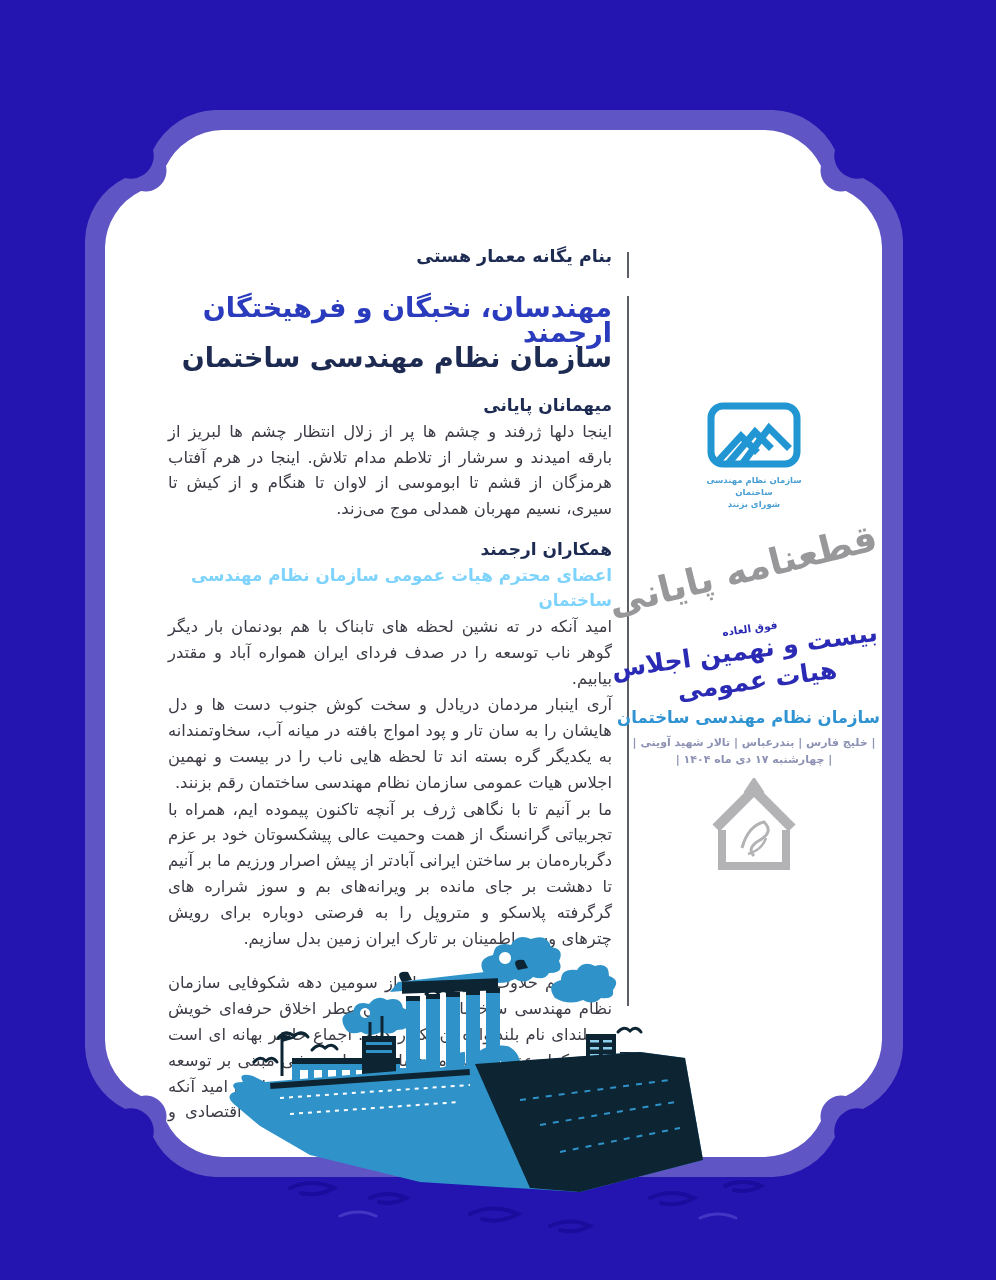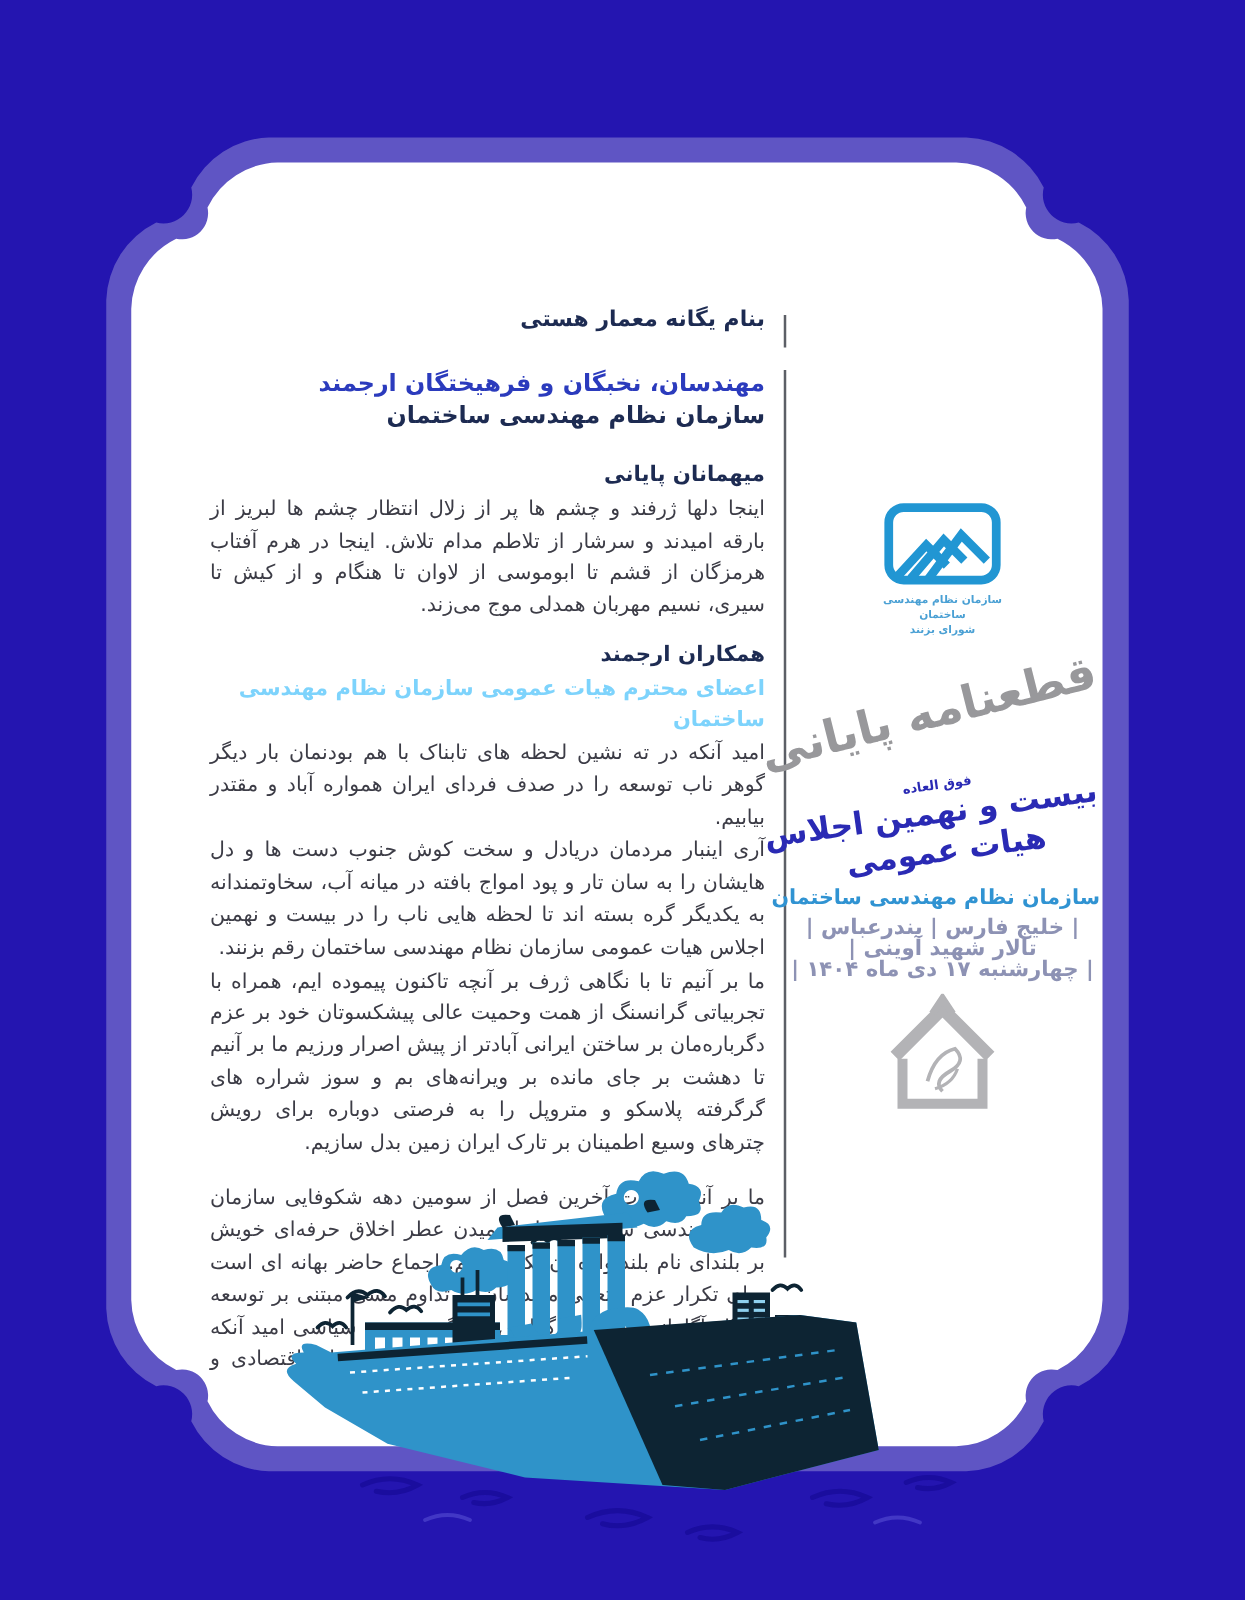--- a/index.html
+++ b/index.html
@@ -22,21 +22,21 @@
 
   
   #letter-column{
     left:168px;top:244px;width:444px;color:#3c3c46;
     font-size:16.4px;line-height:25.8px;text-align:justify;
   }
   .bismillah{
     font-weight:bold;font-size:17.5px;color:#1d2b52;
     text-align:right;margin:0 0 25px 0;
   }
-  .salutation{font-weight:bold;font-size:19px;line-height:25px;
+  .salutation{font-weight:bold;font-size:27px;line-height:25px;
     text-align:right;margin:0 0 23px 0;}
   .salutation .l1{color:#2b3bbd;}
   .salutation .l2{color:#1d2b52;}
   .sec-heading{
     font-weight:bold;font-size:17px;color:#1d2b52;
     text-align:right;margin:15px 0 1px 0;line-height:25px;
   }
   .sec-subheading{
     font-weight:bold;font-size:16.8px;color:#7dd3fc;
     text-align:right;margin:0 0 1px 0;line-height:25px;
@@ -54,21 +54,21 @@
     transform:rotate(-14deg);transform-origin:50% 50%;
     line-height:104px;
   }
   #event-title{transform:rotate(-8deg);transform-origin:50% 50%;margin-top:2px;}
   #event-superscript{font-size:10.5px;color:#2a2ab4;font-weight:bold;line-height:12px;}
   .event-line{font-size:25px;font-weight:bold;color:#2a2ab4;line-height:31px;white-space:nowrap;}
   #event-org-name{
     margin-top:12px;font-size:16.5px;font-weight:bold;color:#3093d2;
     border-bottom:none;white-space:nowrap;
   }
-  .meta-line{font-size:17px;color:#8d92b4;line-height:17px;font-weight:bold;}
+  .meta-line{font-size:11px;color:#8d92b4;line-height:17px;font-weight:bold;}
   .meta-line.first{margin-top:7px;}
   #house-wrap{margin:10px auto 0 auto;width:96px;}
 
   
   #ship-svg{left:220px;top:930px;}
   .num29{
     font-family:"DejaVu Sans", sans-serif;font-weight:bold;font-size:100px;
     fill:#2f93c9;
   }
 </style>

